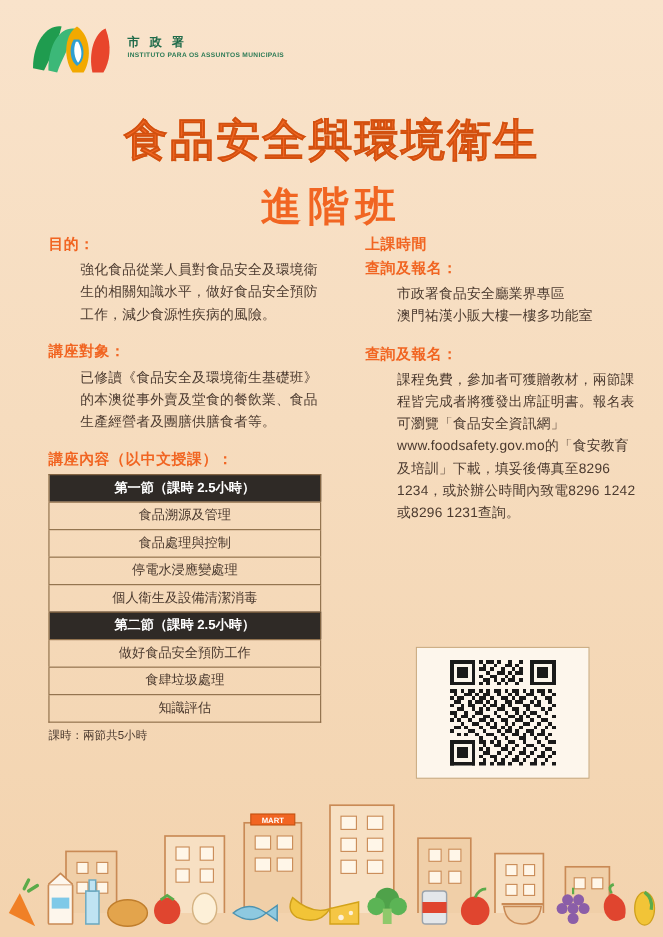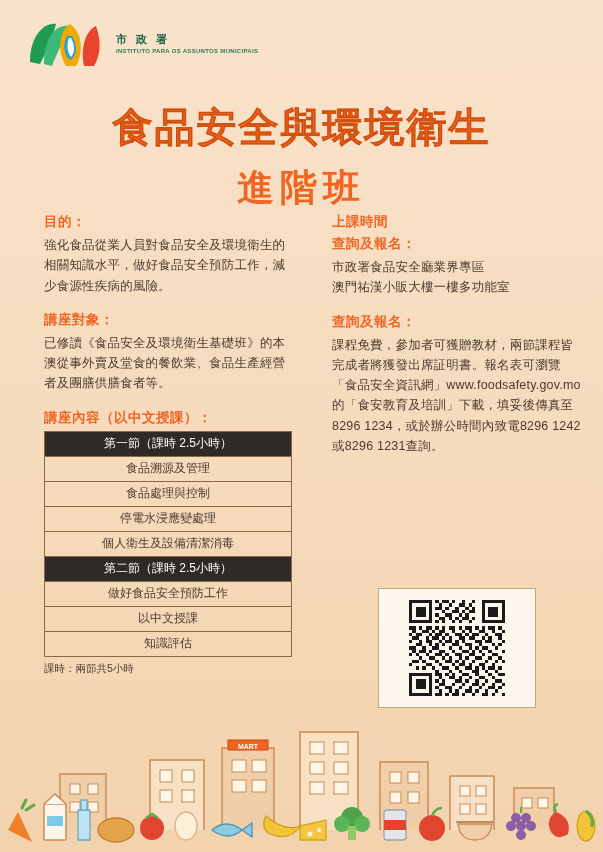--- a/index.html
+++ b/index.html
@@ -95,41 +95,42 @@
     font-weight: bold;
     margin-bottom: 4px;
     letter-spacing: .5px;
   }
   .sec-body {
     color: #4b3a2f;
     font-size: 12.5px;
     line-height: 1.62;
     margin-bottom: 15px;
     letter-spacing: .2px;
+    margin-left: 29px;
   }
 
   
   .tbl {
     border: 1px solid #8a6a45;
     border-collapse: collapse;
     width: 248px;
     margin-top: 2px;
   }
   .tbl td {
     border-top: 1px solid #8a6a45;
     text-align: center;
     font-size: 12px;
     padding: 3.5px 2px;
     color: #4b3a2f;
   }
   .tbl tr:first-child td { border-top: none; }
   .tbl td.dark {
     background: #2f2a26;
     color: #ffffff;
-    font-weight: normal;
+    font-weight: bold;
   }
   .tbl-note {
     font-size: 10.5px;
     color: #4b3a2f;
     margin-top: 5px;
   }
 
   
   .qr-frame {
     position: absolute;
@@ -208,21 +209,21 @@
           <tr>
             <td>個人衛生及設備清潔消毒</td>
           </tr>
           <tr>
             <td class="dark">第二節（課時 2.5小時）</td>
           </tr>
           <tr>
             <td>做好食品安全預防工作</td>
           </tr>
           <tr>
-            <td>以中文授課</td>
+            <td>食肆垃圾處理</td>
           </tr>
           <tr>
             <td>知識評估</td>
           </tr>
         </tbody>
     </table>
     <div class="tbl-note">課時：兩節共5小時</div>
   </div>
 
   <div class="col-right">

